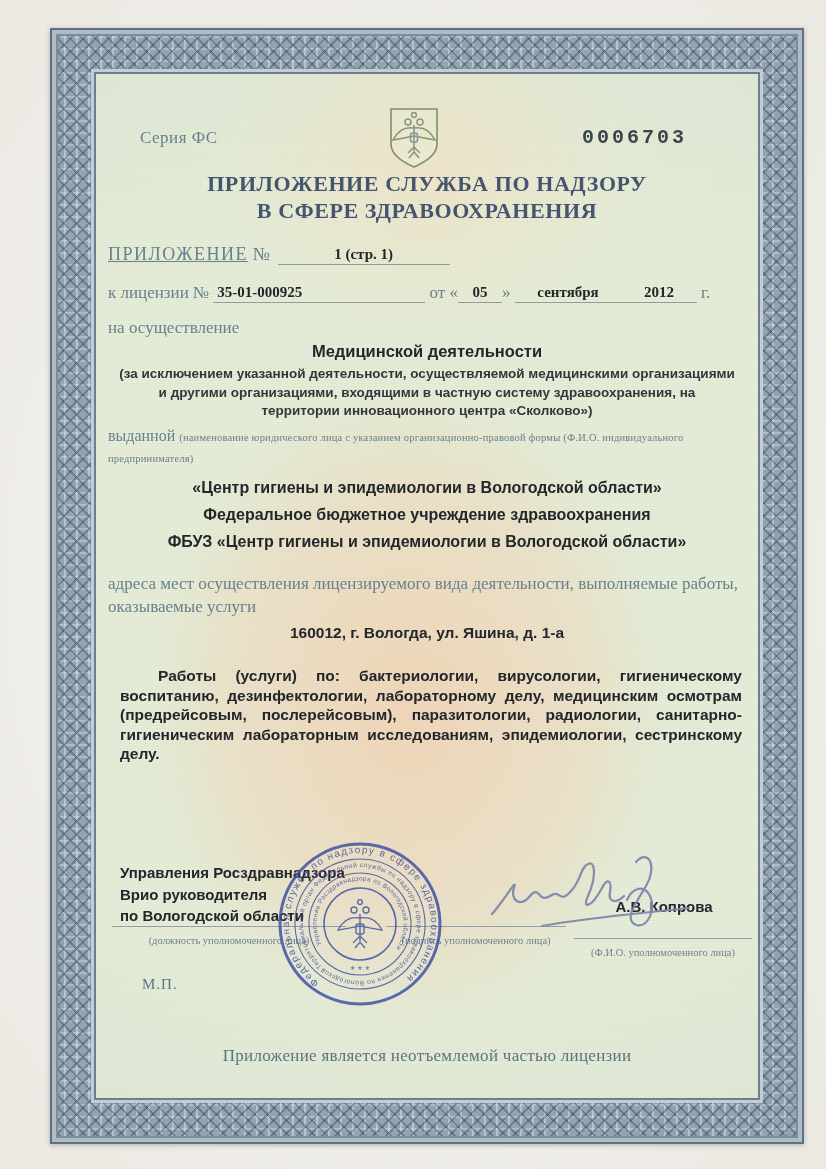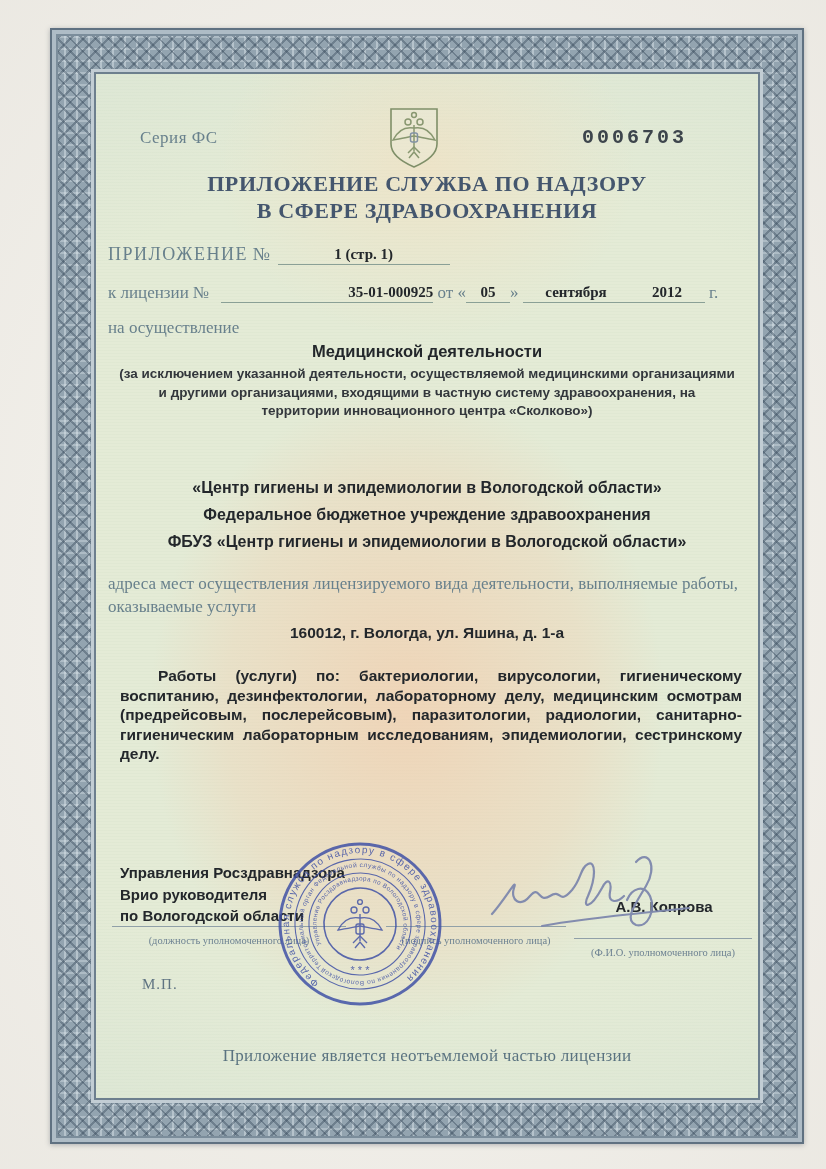--- a/index.html
+++ b/index.html
@@ -46,26 +46,26 @@
   .val{font-weight:bold;color:var(--value-ink);}
   .center{left:0;right:0;text-align:center;}
 
   .series{left:44px;top:54px;font-size:17px;letter-spacing:.5px;}
   .docnum{left:486px;top:52px;font-family:"Liberation Mono",monospace;font-size:20px;
           letter-spacing:3px;color:#3d454c;font-weight:bold;}
   .emblem{left:289px;top:32px;}
   .title{top:96px;font-weight:bold;font-size:22px;line-height:27px;color:var(--title-ink);letter-spacing:.6px;}
 
   .annex-row{left:12px;top:170px;font-size:18px;}
-  .annex-word{letter-spacing:1.5px;}
+  .annex-word{letter-spacing:1.5px;text-decoration:underline;}
   .cell{display:inline-block;border-bottom:1px solid var(--line);vertical-align:bottom;
         font-size:15px;line-height:20px;}
   .annex-cell{width:172px;text-align:center;margin-left:8px;}
   .license-row{left:12px;top:208px;font-size:17px;}
-  .lic-cell{width:212px;text-align:right;padding-left:4px;margin-left:12px;}
+  .lic-cell{width:212px;text-align:left;padding-left:4px;margin-left:4px;}
   .day-cell{width:44px;text-align:center;}
   .my-cell{width:182px;display:inline-flex;justify-content:space-around;border-bottom:1px solid var(--line);vertical-align:bottom;font-size:15px;line-height:20px;}
   .intro{left:12px;top:244px;font-size:17px;}
 
   .activity-name{top:268px;font-size:16.5px;}
   .notes{top:291px;font-size:13.5px;line-height:18.5px;font-weight:bold;color:#33373c;}
 
   .issued{left:12px;top:352px;width:622px;line-height:19px;}
   .issued-label{font-size:16px;}
   .issued-note{font-size:10.5px;letter-spacing:.2px;}
@@ -135,20 +135,24 @@
       <div class="abs serif label intro">на осуществление</div>
 
       <div class="abs center val activity-name">Медицинской деятельности</div>
 
       <div class="abs center notes">
         <div>(за исключением указанной деятельности, осуществляемой медицинскими организациями</div>
         <div>и другими организациями, входящими  в частную систему здравоохранения, на</div>
         <div>территории инновационного  центра «Сколково»)</div>
       </div>
 
+      <div class="abs serif label issued">
+        <span class="issued-label">выданной</span>
+        <span class="issued-note">(наименование юридического лица с указанием организационно-правовой формы (Ф.И.О. индивидуального предпринимателя)</span>
+      </div>
 
       <div class="abs center val orgs">
         <div>«Центр гигиены и эпидемиологии в Вологодской области»</div>
         <div>Федеральное бюджетное учреждение здравоохранения</div>
         <div>ФБУЗ «Центр гигиены и эпидемиологии в Вологодской области»</div>
       </div>
 
       <div class="abs serif label addresses">адреса мест осуществления лицензируемого вида деятельности, выполняемые работы, оказываемые услуги</div>
 
       <div class="abs center val address">160012, г. Вологда, ул. Яшина, д. 1-а</div>

